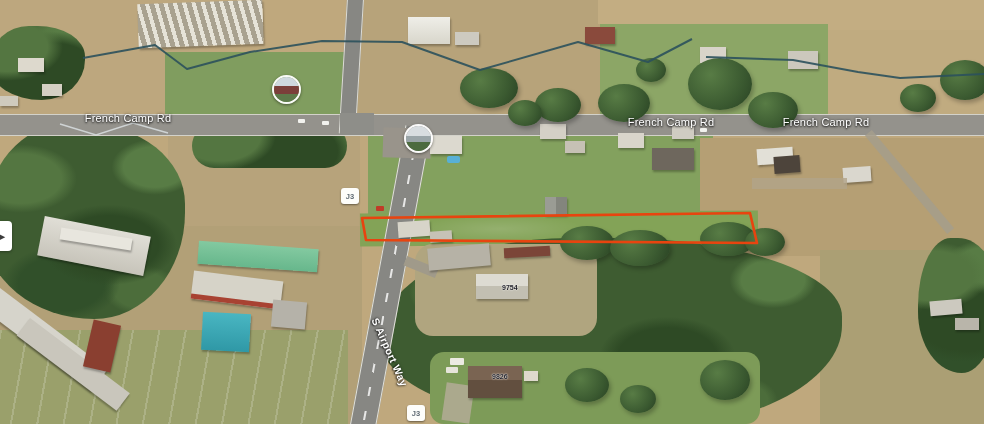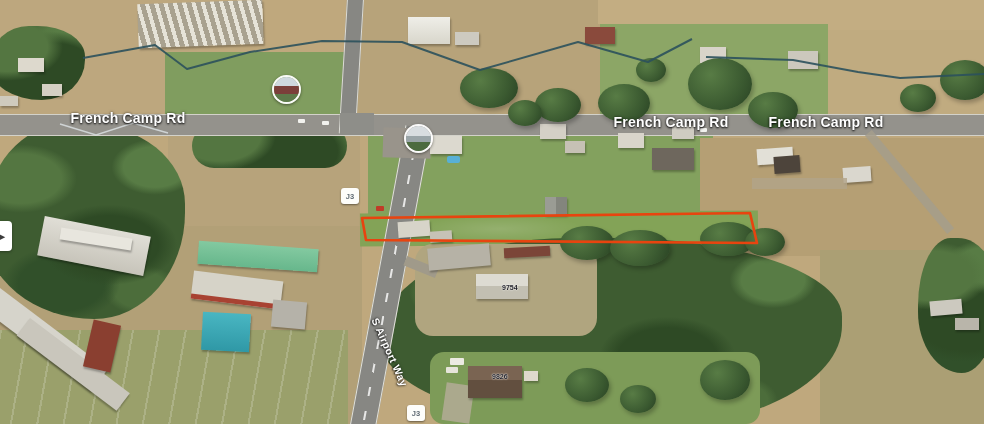--- a/index.html
+++ b/index.html
@@ -20,22 +20,22 @@
        radial-gradient(ellipse 70px 45px at 85% 22%, #587c45 0 45%, transparent 62%),
        radial-gradient(ellipse 95px 60px at 38% 82%, #31502a 0 45%, transparent 62%),
        radial-gradient(ellipse 60px 40px at 78% 85%, #4c6d3b 0 45%, transparent 62%)}
   .tree{position:absolute;border-radius:50%;
      background:radial-gradient(circle at 35% 32%, #587c45, #3a5930 62%, #2a4324 95%);
      box-shadow:2px 3px 4px rgba(0,0,0,.25)}
   .b{position:absolute;box-shadow:1px 2px 2px rgba(0,0,0,.28)}
   .road{position:absolute;background:#878783}
   .dash{position:absolute;left:50%;top:0;width:2px;height:100%;transform:translateX(-50%);
      background:repeating-linear-gradient(to bottom, rgba(255,255,255,.8) 0 9px, transparent 9px 24px)}
-  .rlabel{position:absolute;transform:translate(-50%,-50%);color:#fff;font-weight:bold;
-     font-size:14px;white-space:nowrap;letter-spacing:.2px;
+  .rlabel{position:absolute;transform:translate(-50%,-50%);color:#fff;font-weight:normal;
+     font-size:11px;white-space:nowrap;letter-spacing:.2px;
      text-shadow:0 1px 2px rgba(0,0,0,.9),0 0 3px rgba(0,0,0,.55)}
   .vlabel{position:absolute;transform:translate(-50%,-50%) rotate(66deg);color:#fff;font-weight:bold;
      font-size:10.5px;white-space:nowrap;letter-spacing:.4px;
      text-shadow:0 1px 2px rgba(0,0,0,.9),0 0 3px rgba(0,0,0,.55)}
   .shield{position:absolute;width:18px;height:16px;background:#fdfdfa;border-radius:3px;
      box-shadow:0 1px 2px rgba(0,0,0,.45);display:flex;align-items:center;justify-content:center;
      font-size:7.5px;font-weight:bold;color:#5f6a72}
   .addr{position:absolute;font-size:7px;font-weight:bold;color:#23232b;
      text-shadow:0 0 2px rgba(255,255,255,.9),0 0 1px rgba(255,255,255,.9)}
   .pmarker{position:absolute;width:25px;height:25px;border-radius:50%;

